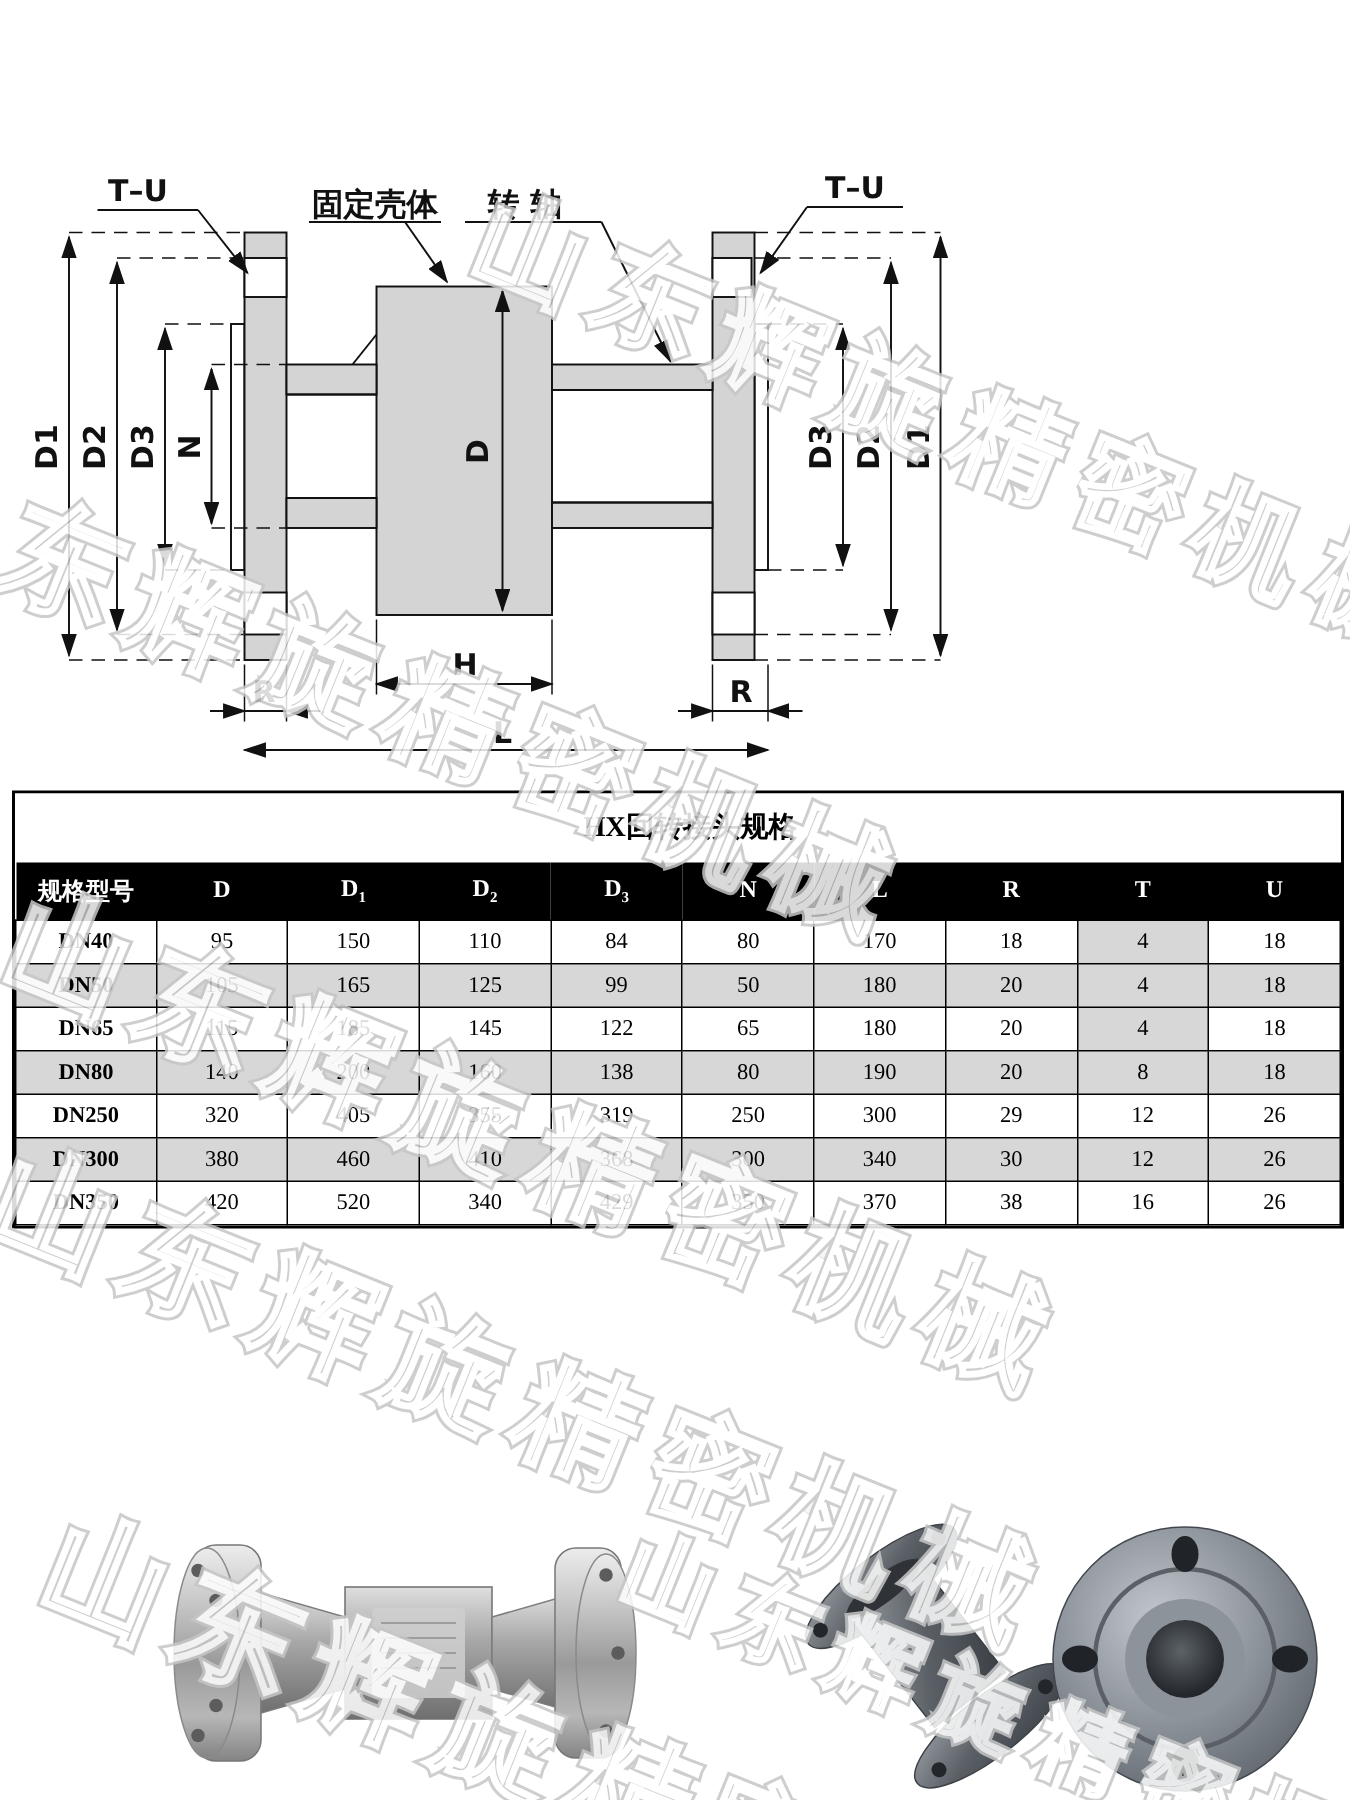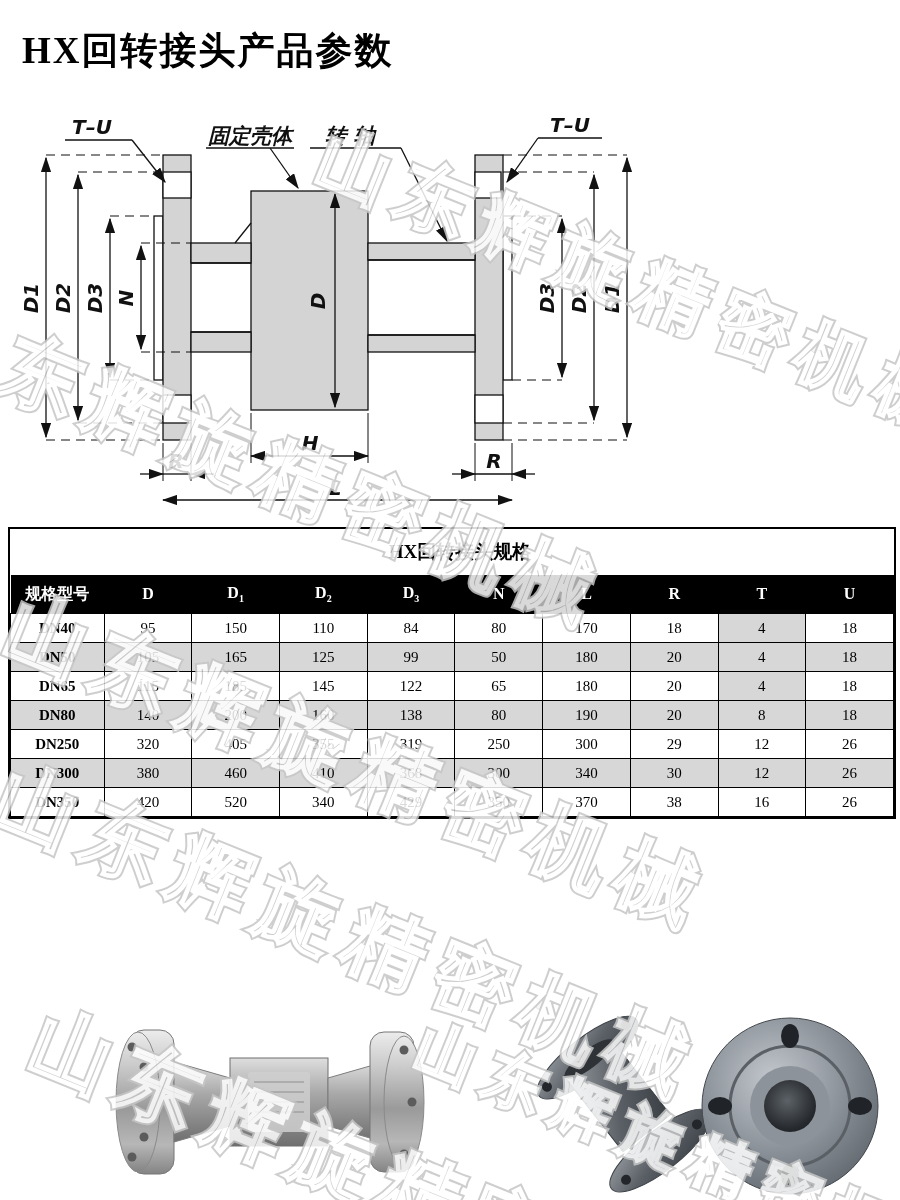--- a/index.html
+++ b/index.html
@@ -6,21 +6,21 @@
   .page{
     position:relative;width:900px;height:1200px;background:#fff;
     overflow:hidden;font-family:"Liberation Serif","DejaVu Serif",serif;color:#000;
   }
   
   .page-title{
     position:absolute;left:22px;top:26px;margin:0;
     font-size:37px;font-weight:bold;letter-spacing:2px;color:#000;
   }
   
-  .diagram{position:absolute;left:0;top:98px;width:900px;height:430px;font-style:italic;}
+  .diagram{position:absolute;left:0;top:98px;width:900px;height:430px;}
   .diagram svg{display:block;}
   .dim-label{font-family:"DejaVu Sans","Liberation Sans",sans-serif;font-weight:bold;font-size:20px;fill:#111;}
   .cjk-label{font-family:"DejaVu Sans","Liberation Sans",sans-serif;font-weight:bold;font-size:21px;fill:#111;}
   
   .wm{
     position:absolute;white-space:nowrap;z-index:6;pointer-events:none;
     transform:rotate(22deg);transform-origin:0 0;
     font-family:"DejaVu Sans","Liberation Sans",sans-serif;font-weight:bold;
     letter-spacing:14px;line-height:1;opacity:.85;
   }
@@ -49,21 +49,20 @@
   table.spec col.c-model{width:10.6%;}
   
   .photos{position:absolute;left:0;top:1008px;width:900px;height:192px;}
   .photo{position:absolute;}
 </style>
 </head>
 <body>
 
 <div class="page">
 
-  <h1 class="page-title">HX回转接头产品参数</h1>
 
   <div class="diagram">
     <svg width="900" height="430" viewBox="130 100 900 430">
       <defs>
         <marker id="ah" orient="auto-start-reverse" markerWidth="12" markerHeight="8" refX="11" refY="4">
           <path d="M0,0 L12,4 L0,8 z" fill="#111"></path>
         </marker>
       </defs>
       <g stroke="#111" stroke-width="1.3" fill="none">
 

